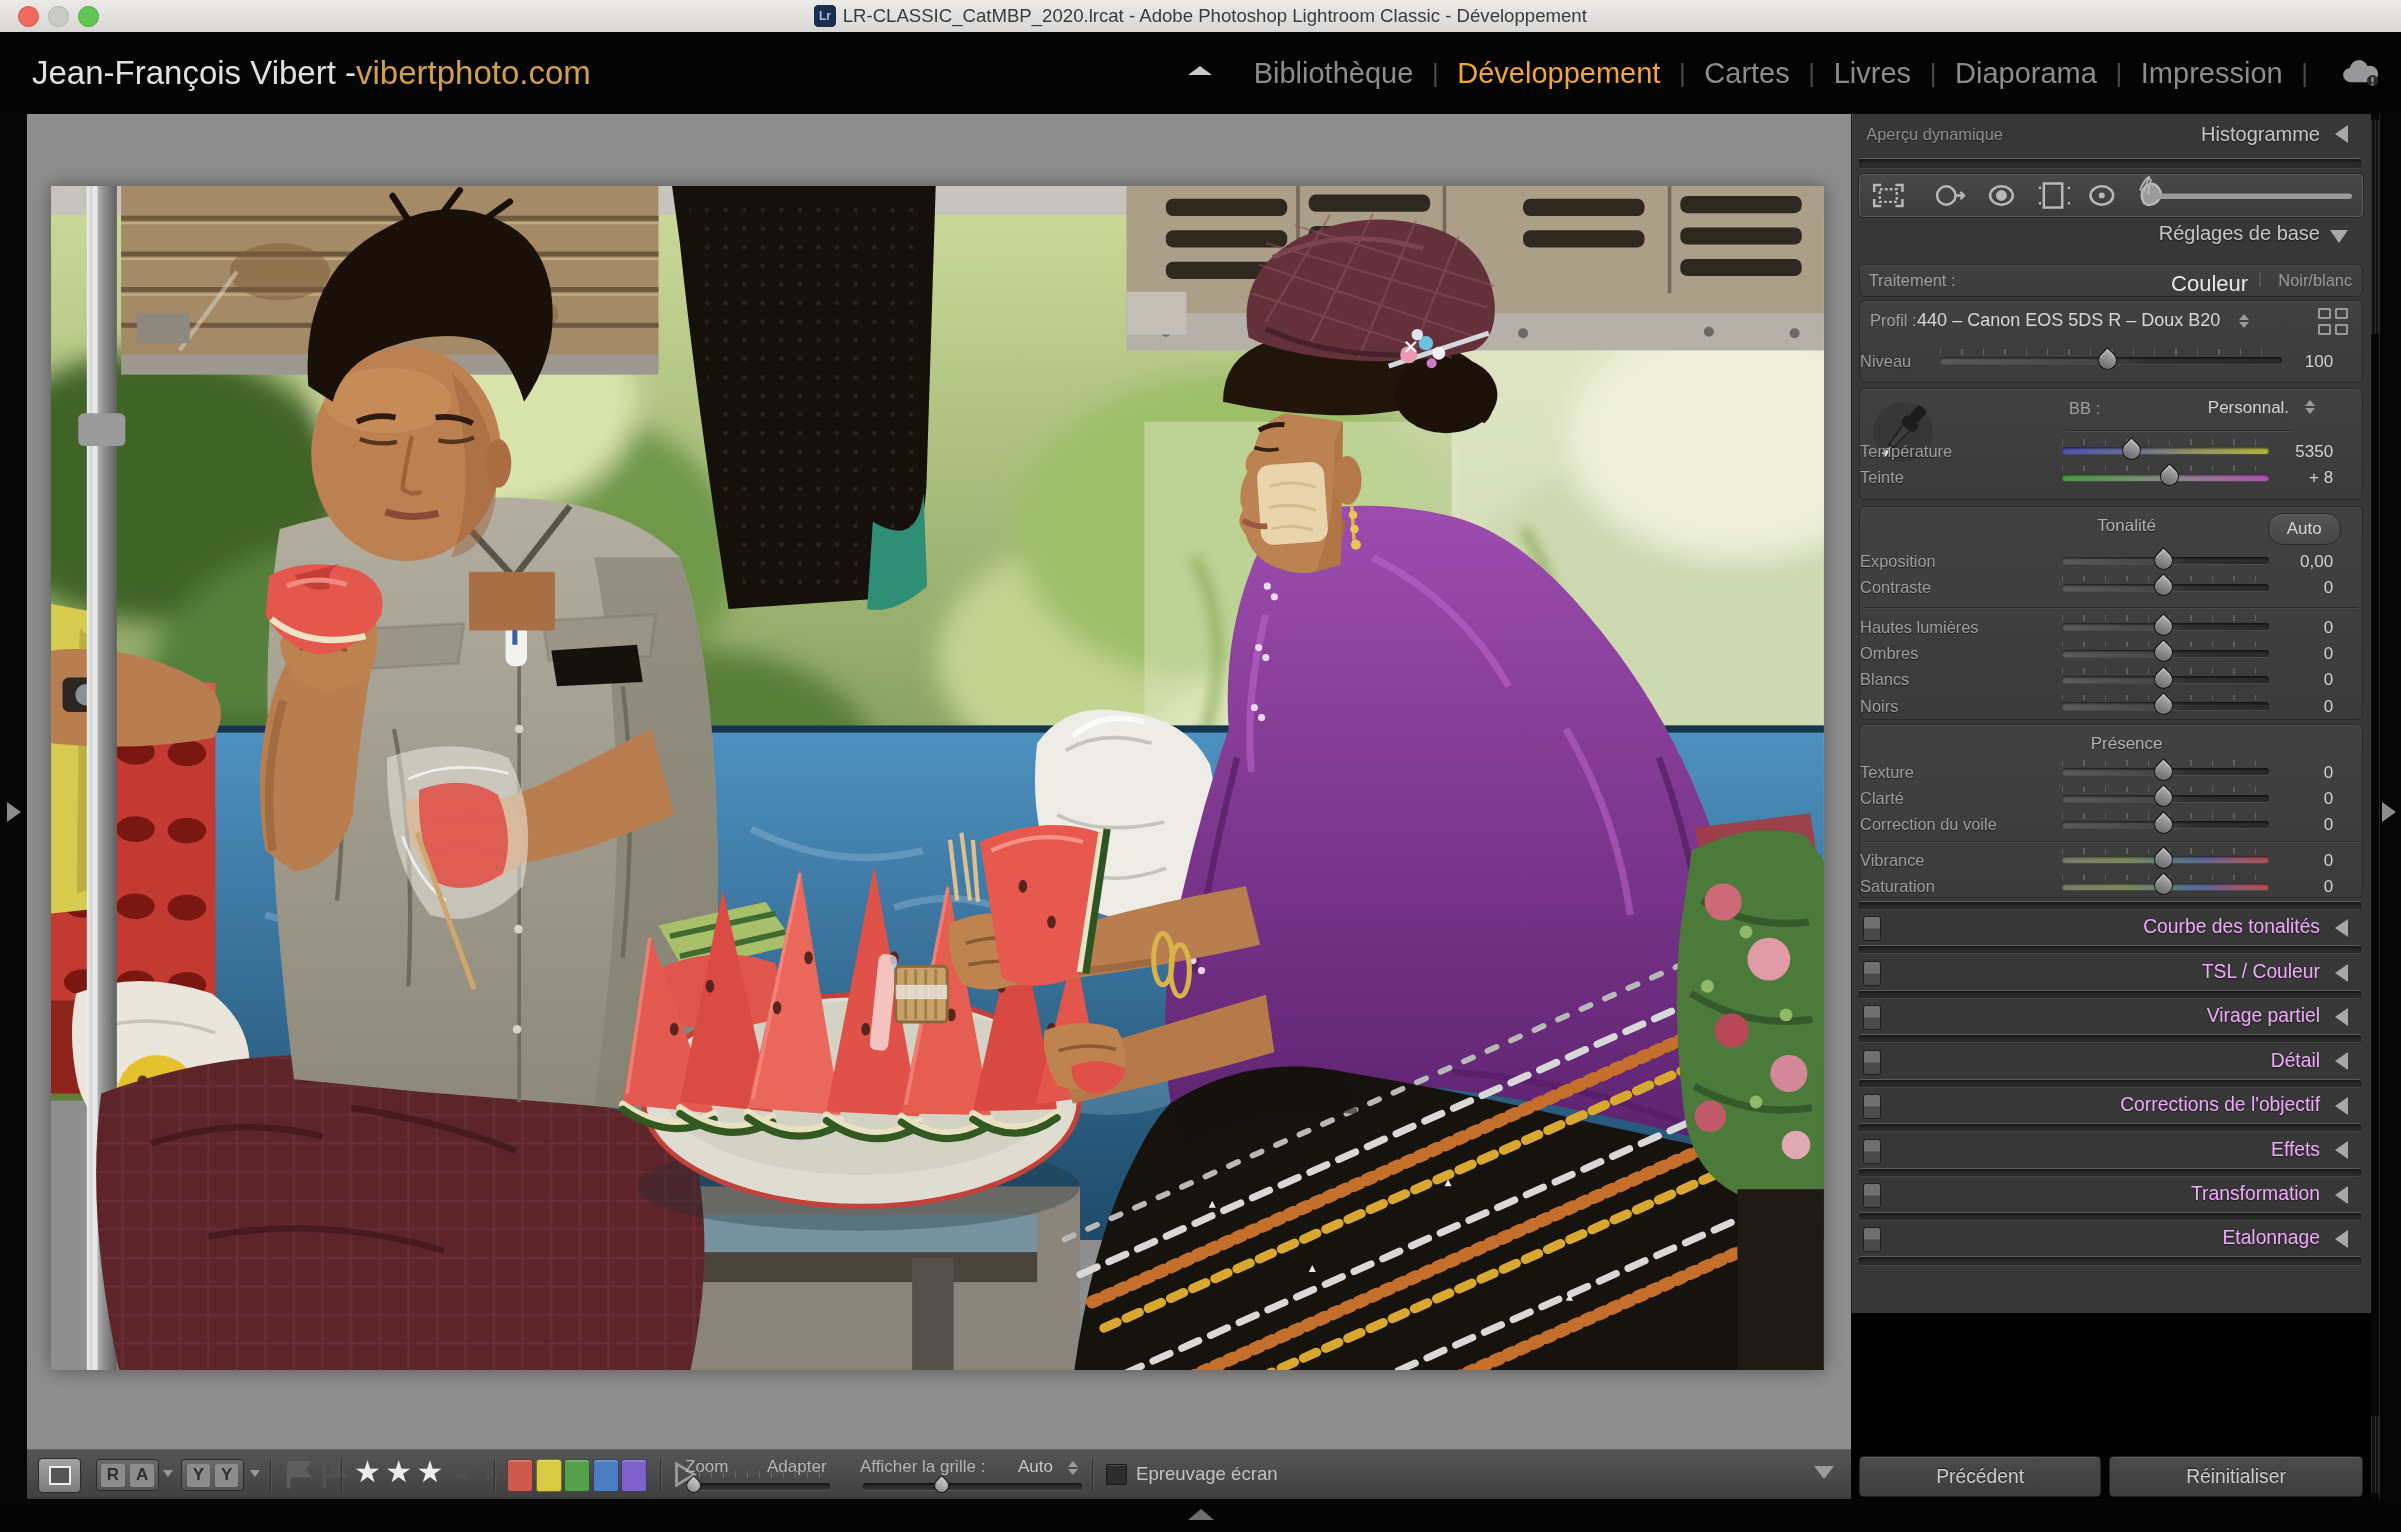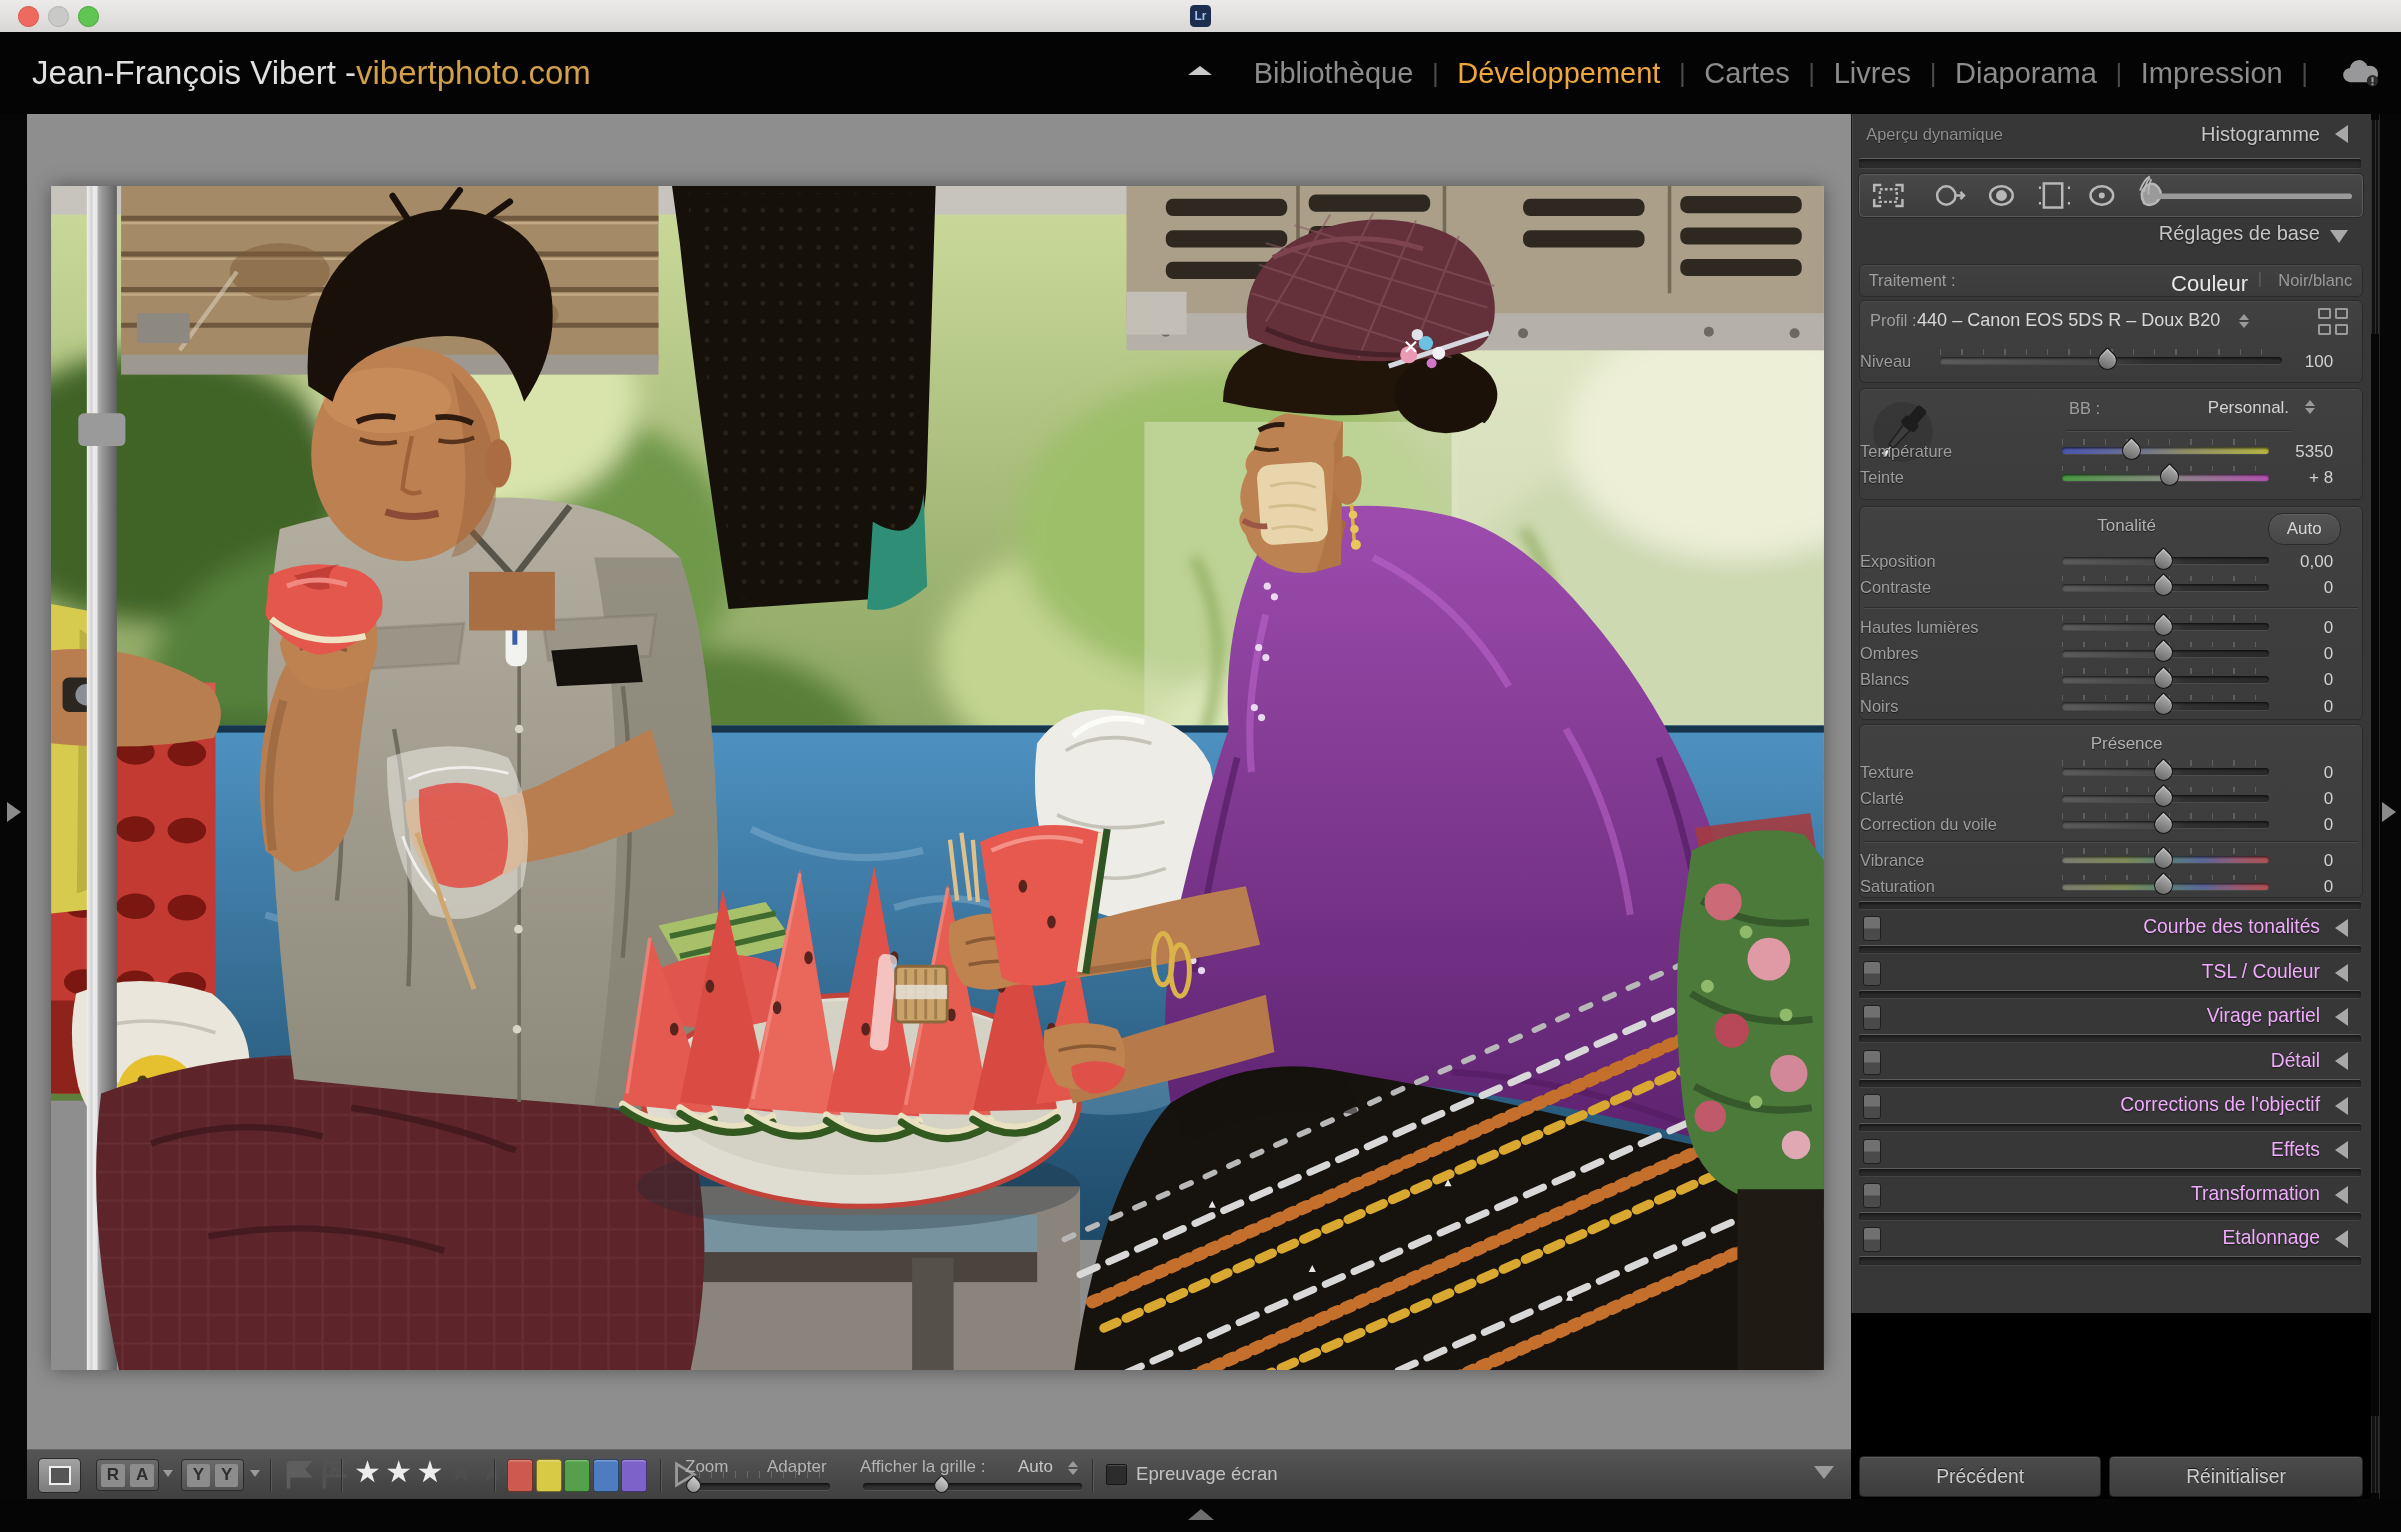--- a/index.html
+++ b/index.html
@@ -170,20 +170,21 @@
 </style>
 </head>
 <body>
 
 <div id="titlebar" class="abs">
   <div id="tl-close" class="tlight"></div>
   <div id="tl-min" class="tlight"></div>
   <div id="tl-zoom" class="tlight"></div>
   <div id="wtitle" class="abs">
     <span id="appicon">Lr</span>
+    <span>LR-CLASSIC_CatMBP_2020.lrcat - Adobe Photoshop Lightroom Classic - Développement</span>
   </div>
 </div>
 
 <div id="modulebar" class="abs">
   <div id="identity" class="abs">
     <span>Jean-François Vibert - </span>
     <span class="site">vibertphoto.com</span>
   </div>
   <div id="modules" class="abs">
       <span class="module">Bibliothèque</span>

